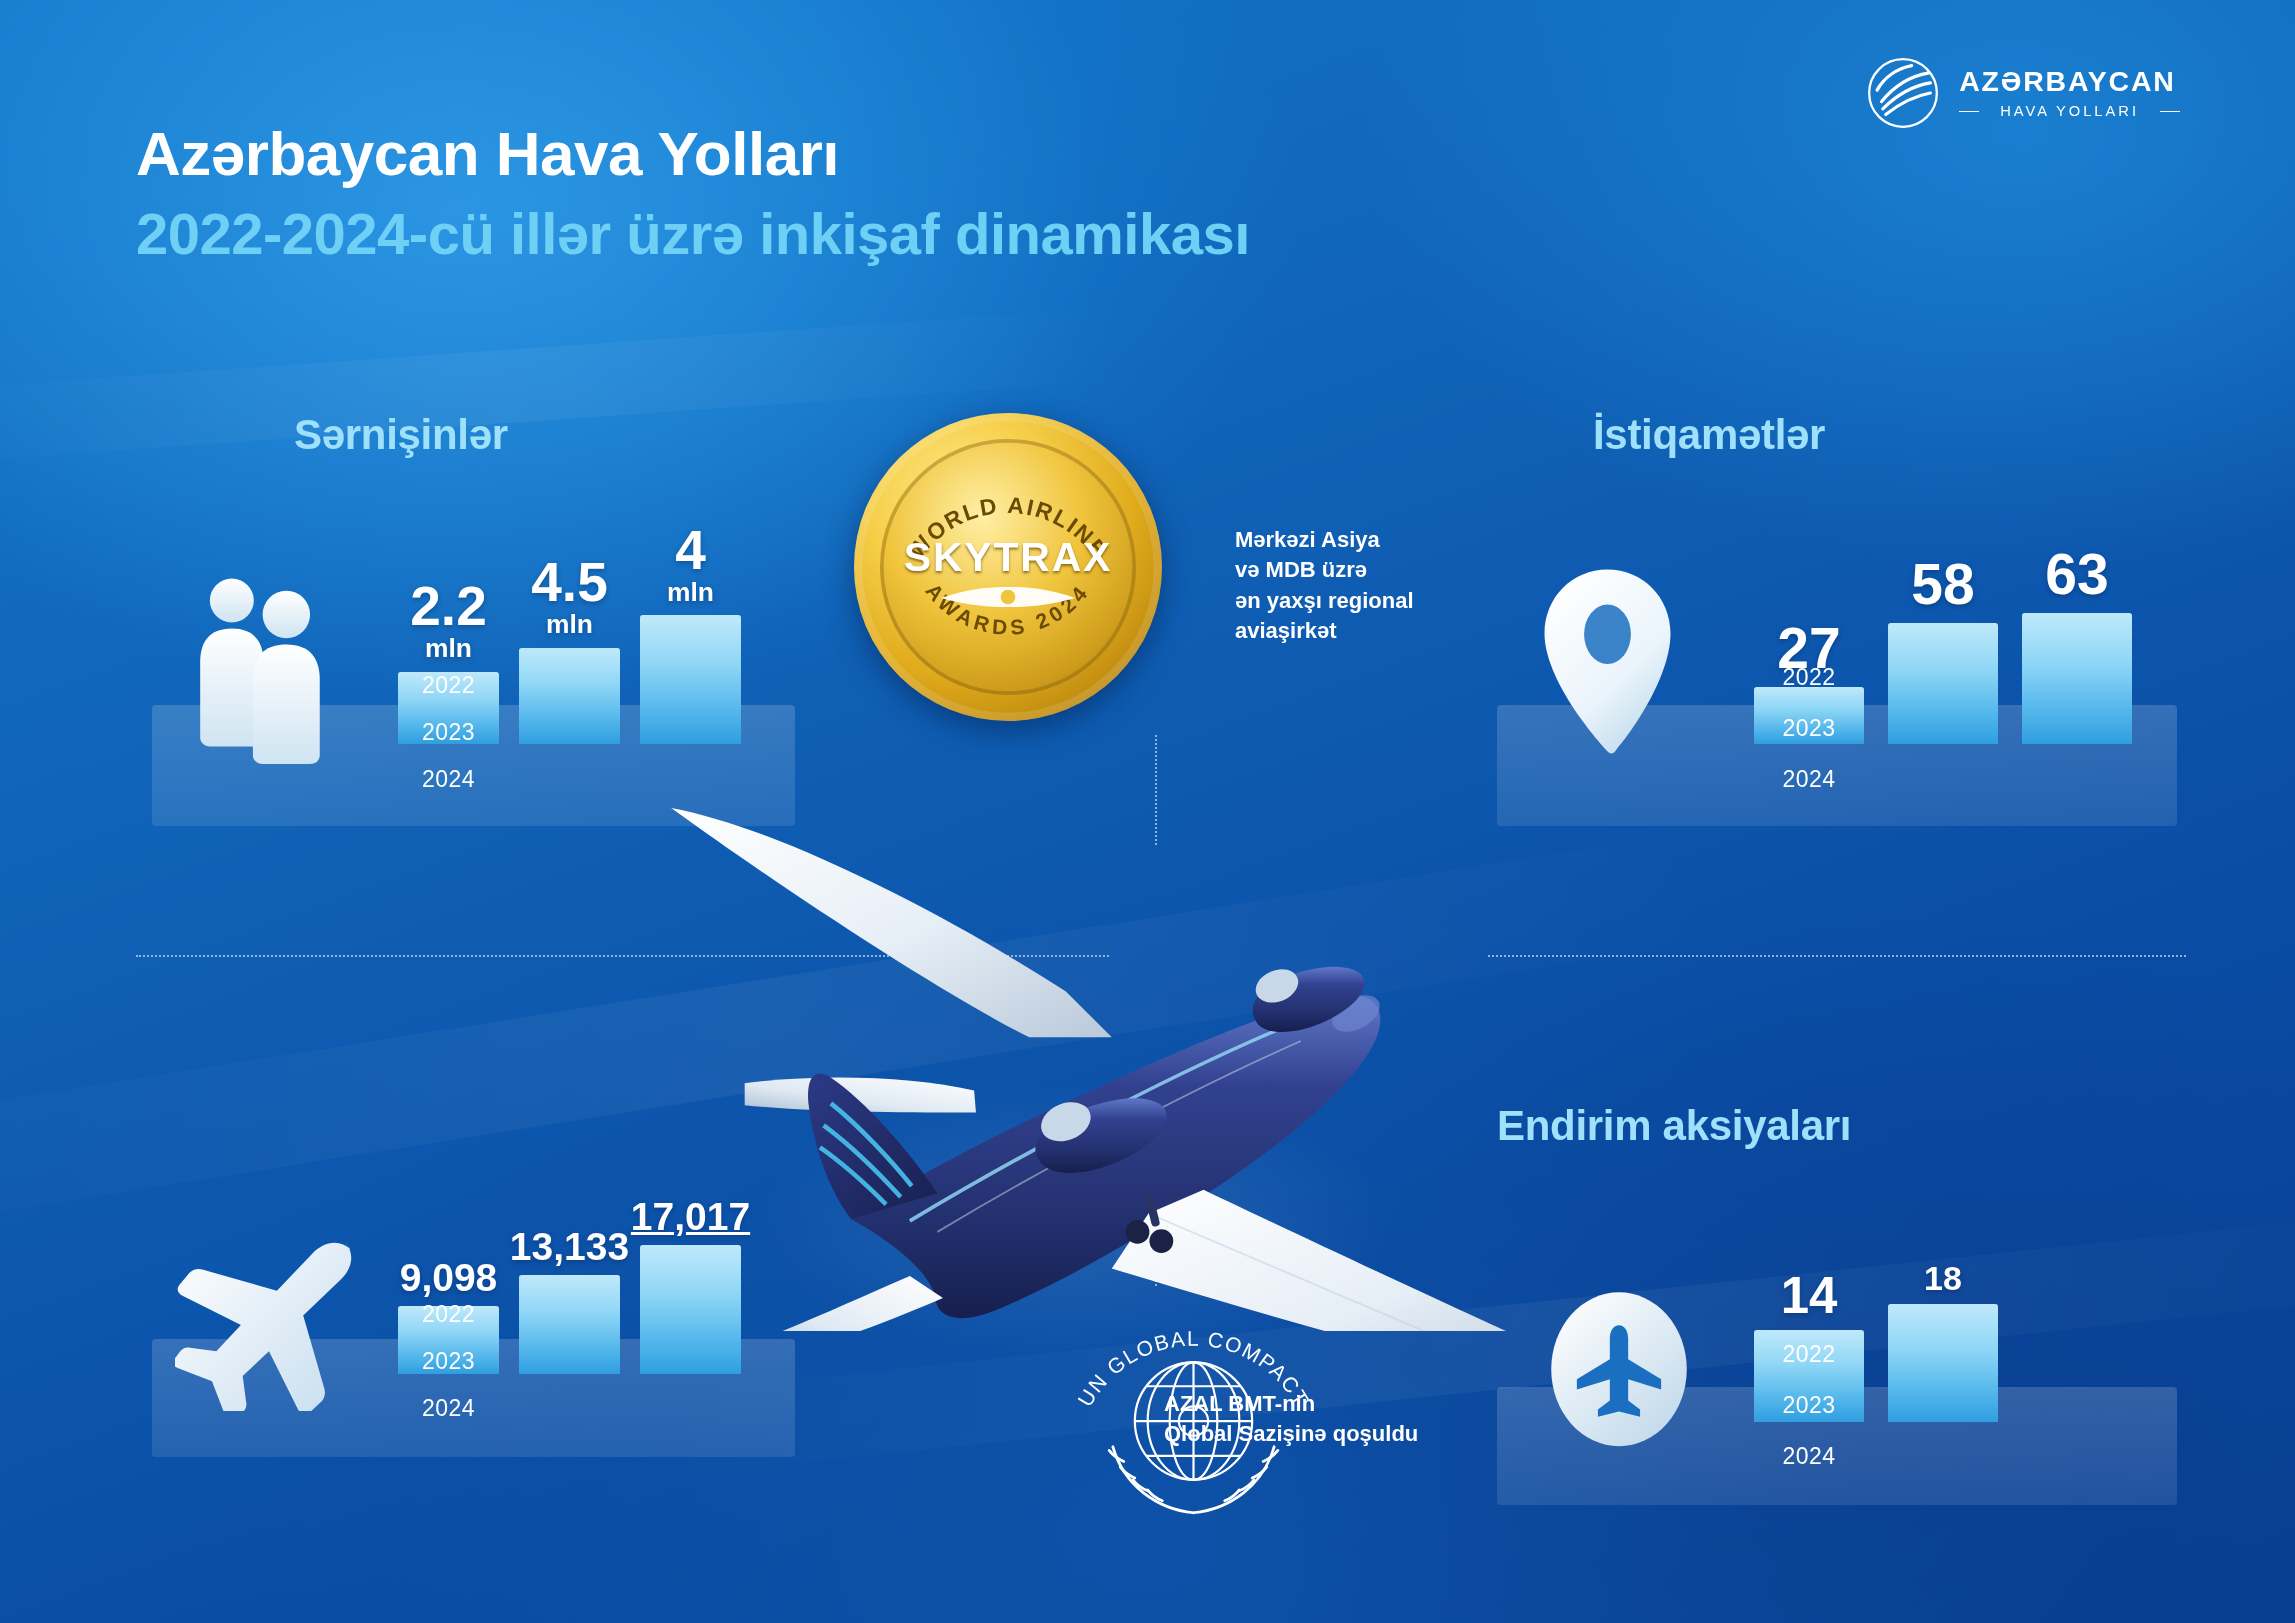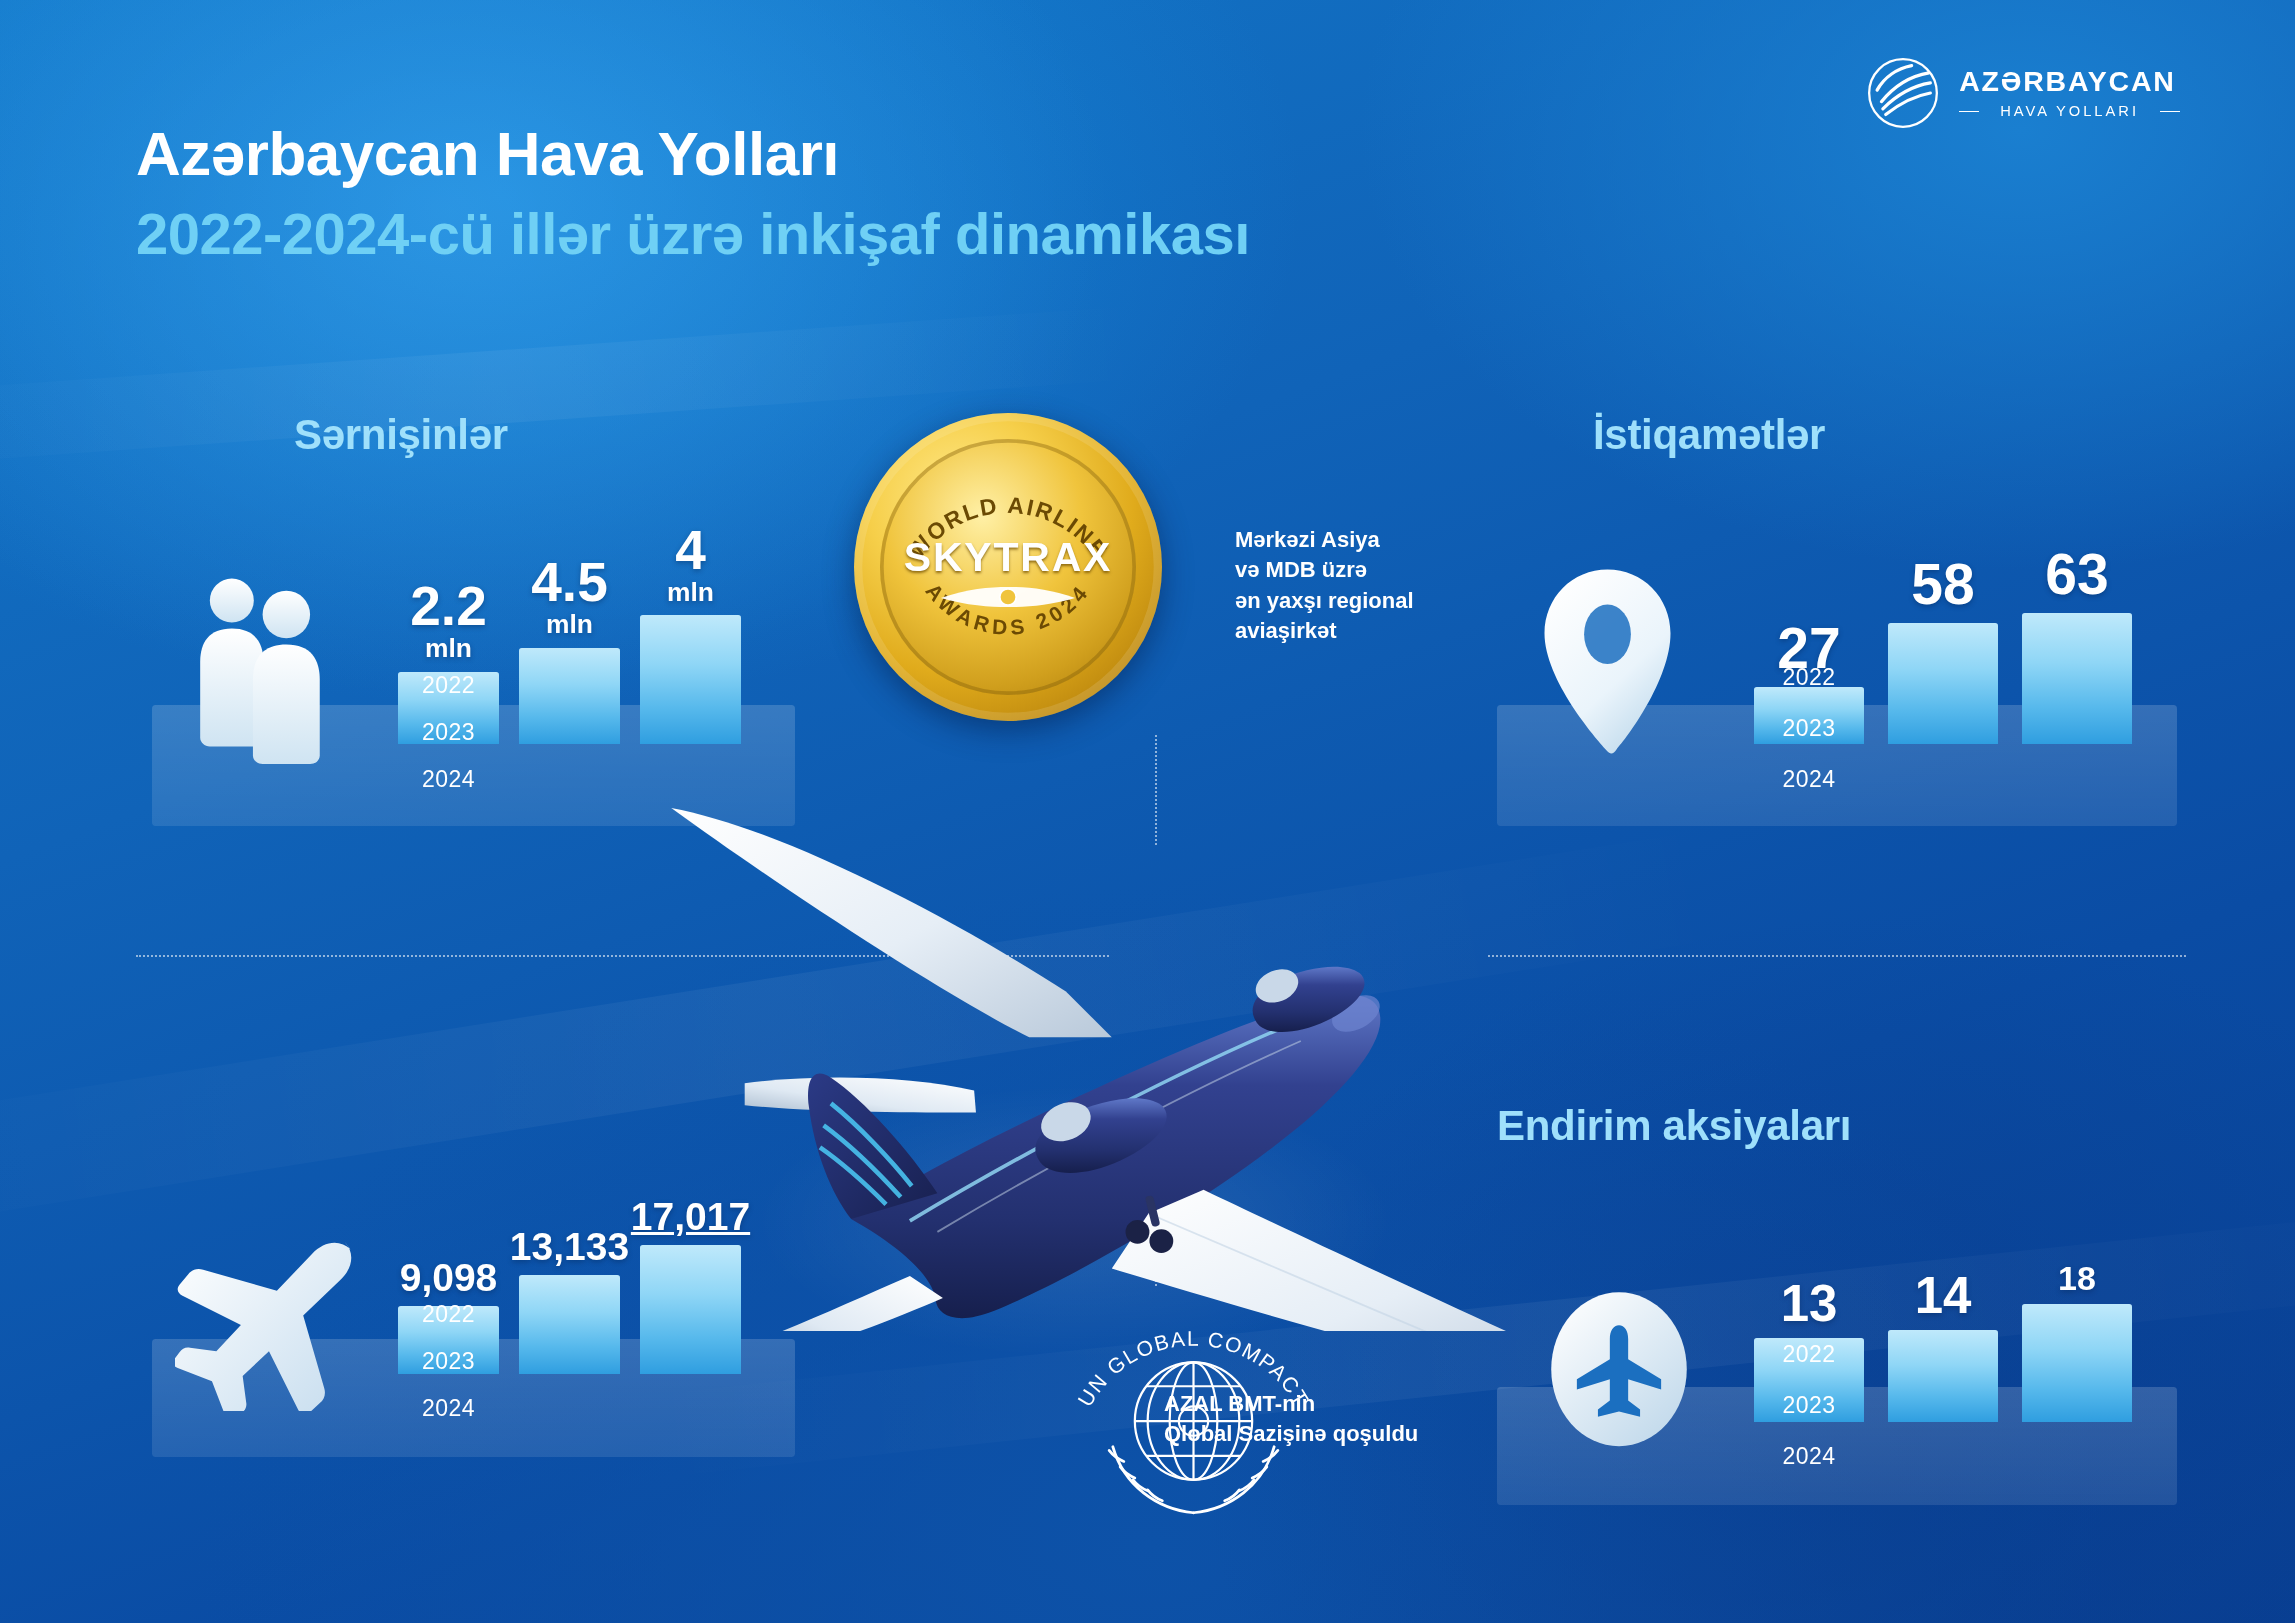--- a/index.html
+++ b/index.html
@@ -339,24 +339,20 @@
           </linearGradient>
         </defs>
         <ellipse cx="85" cy="92" rx="74" ry="84" fill="url(#discG)"></ellipse>
         <g fill="#1b6fc0">
           <path d="M85 44 c-6 0 -10 6 -10 15 v22 l-36 22 v11 l36 -11 v23 l-13 10 v8 l23 -6 23 6 v-8 l-13 -10 v-23 l36 11 v-11 l-36 -22 v-22 c0 -9 -4 -15 -10 -15 z"></path>
         </g>
       </svg>
     </div>
 
     <div class="bars" style="left:257px; bottom:101px; height:211px; gap:24px;">
-      <div class="bar-col" style="width:110px; height:211px;">
-        <div class="bar-val" style="font-size:51px; margin-bottom:9.2px;">13</div>
-        <div class="bar" style="height:84px;"></div>
-      </div>
       <div class="bar-col" style="width:110px; height:211px;">
         <div class="bar-val" style="font-size:51px; margin-bottom:9.2px;">14</div>
         <div class="bar" style="height:92px;"></div>
       </div>
       <div class="bar-col" style="width:110px; height:211px;">
         <div class="bar-val" style="font-size:34px; margin-bottom:9.2px;">18</div>
         <div class="bar" style="height:118px;"></div>
       </div>
     </div>
 

